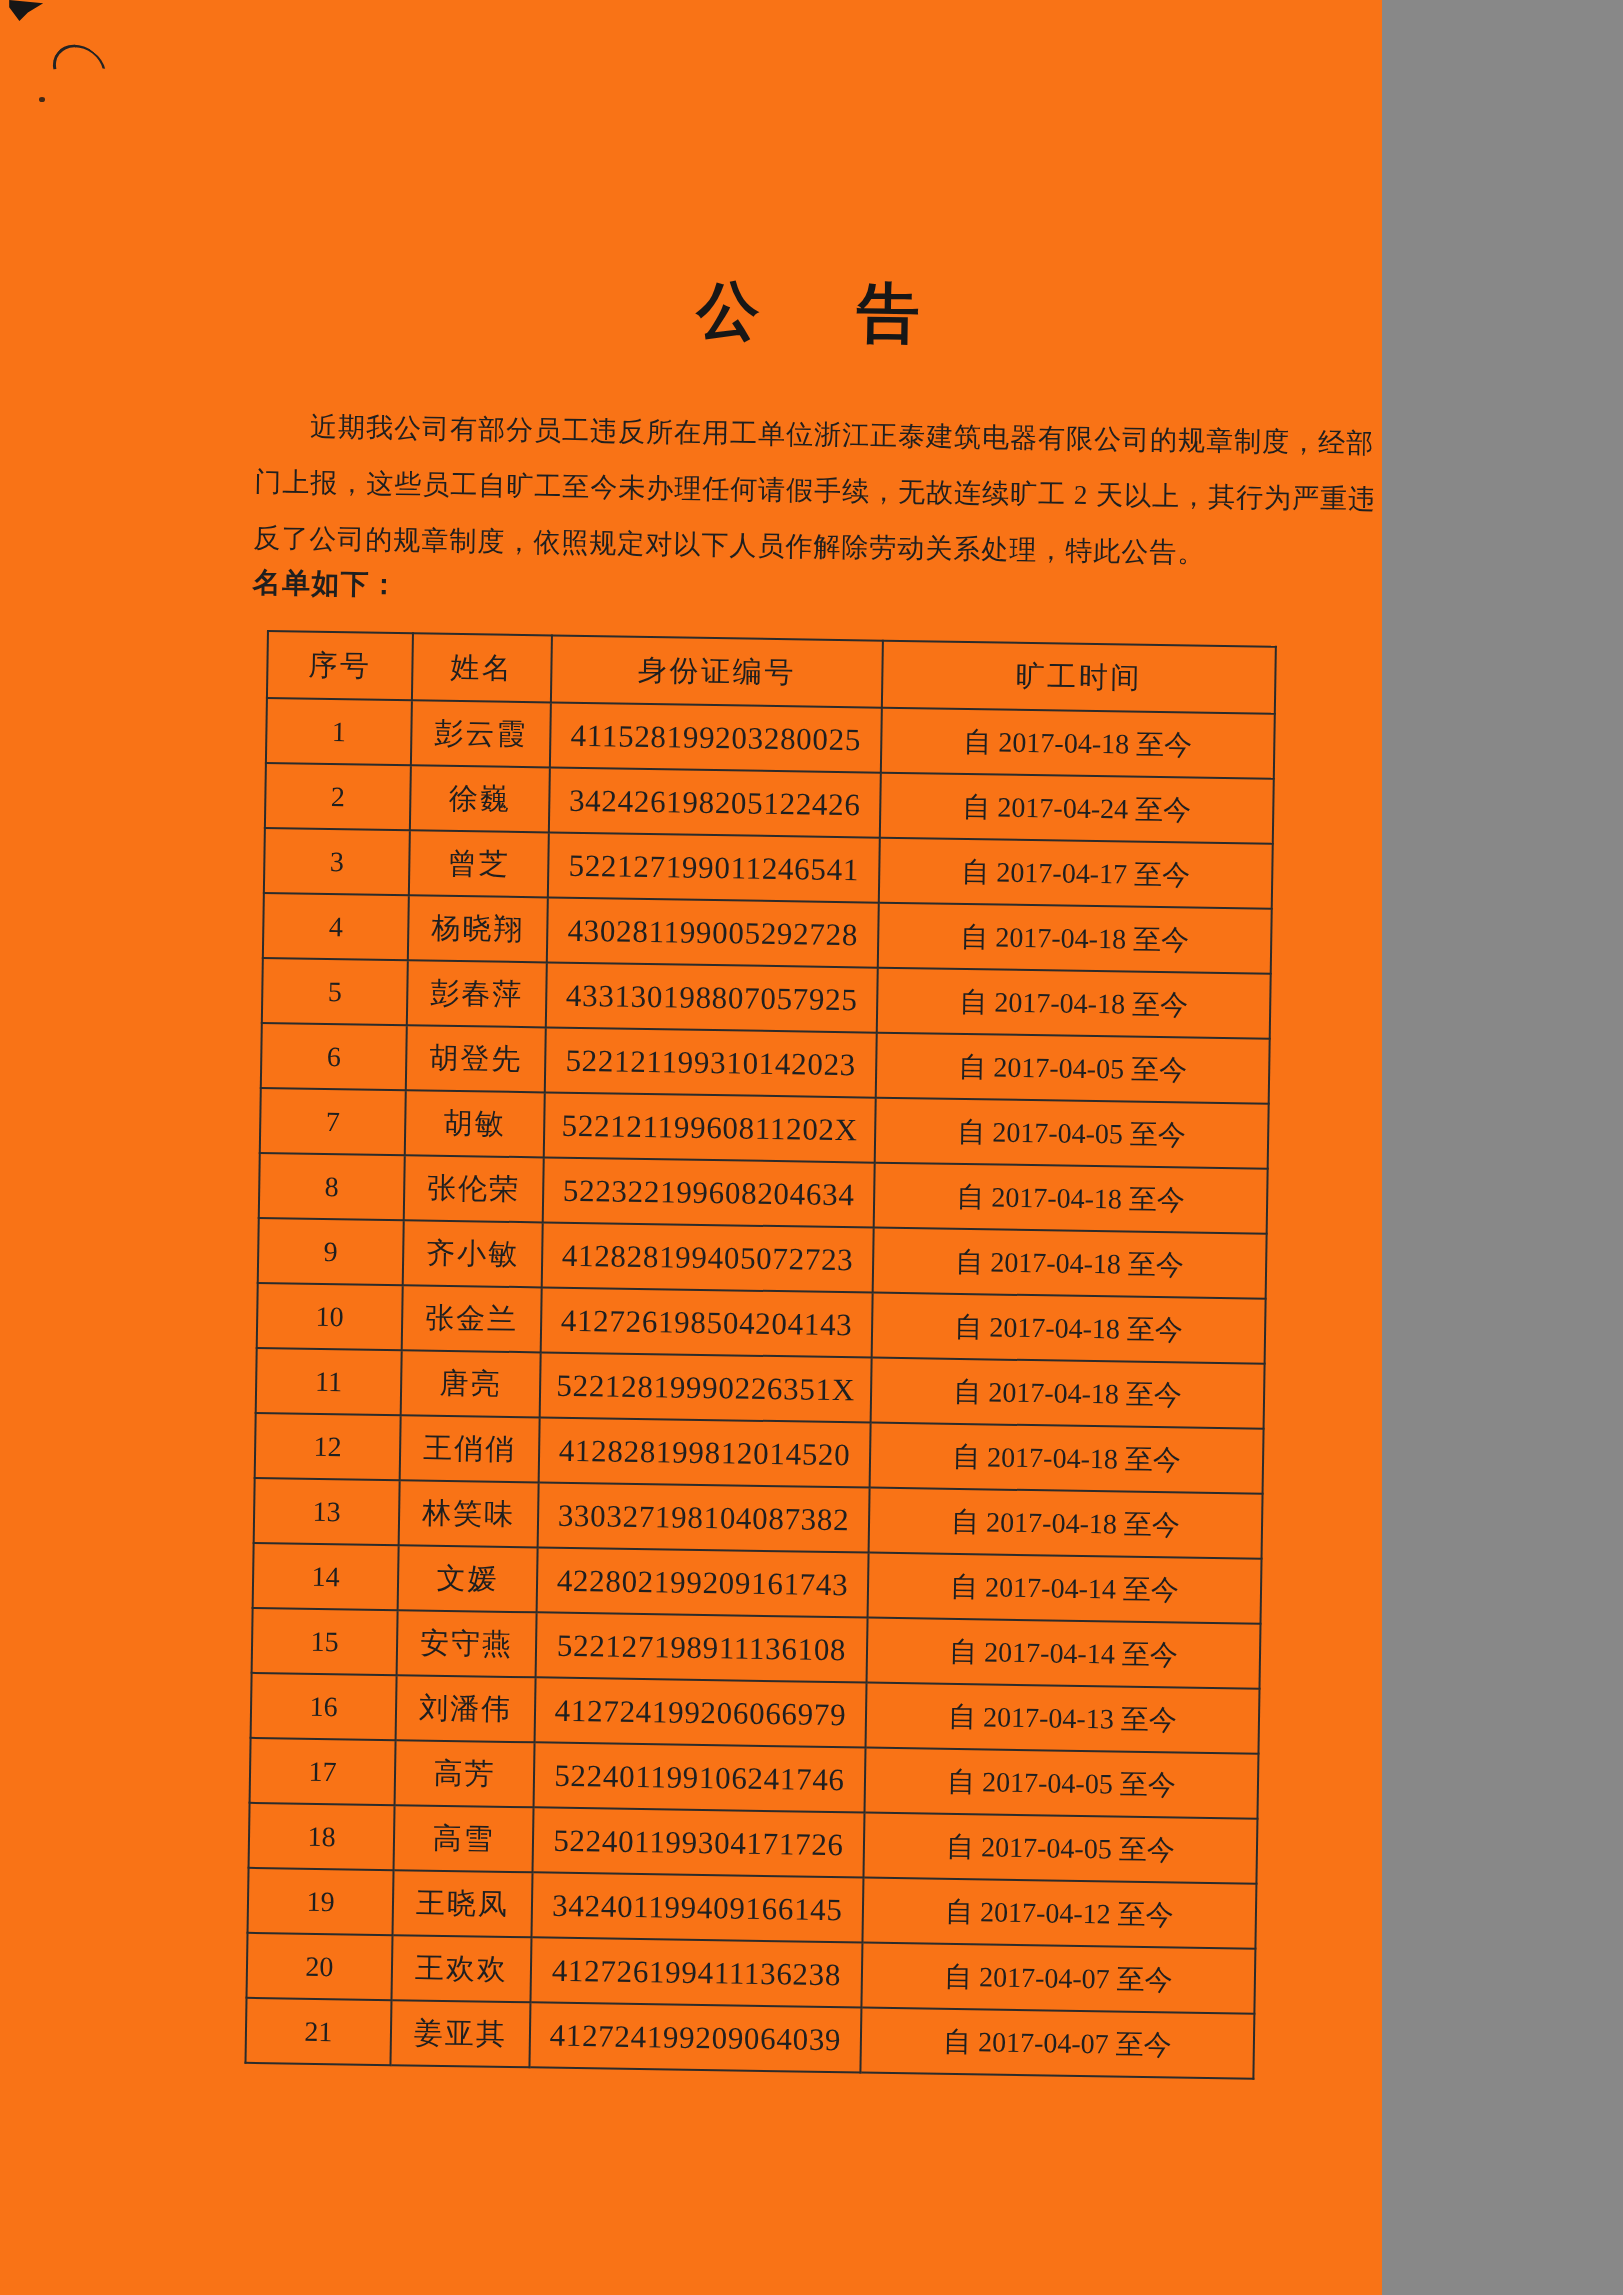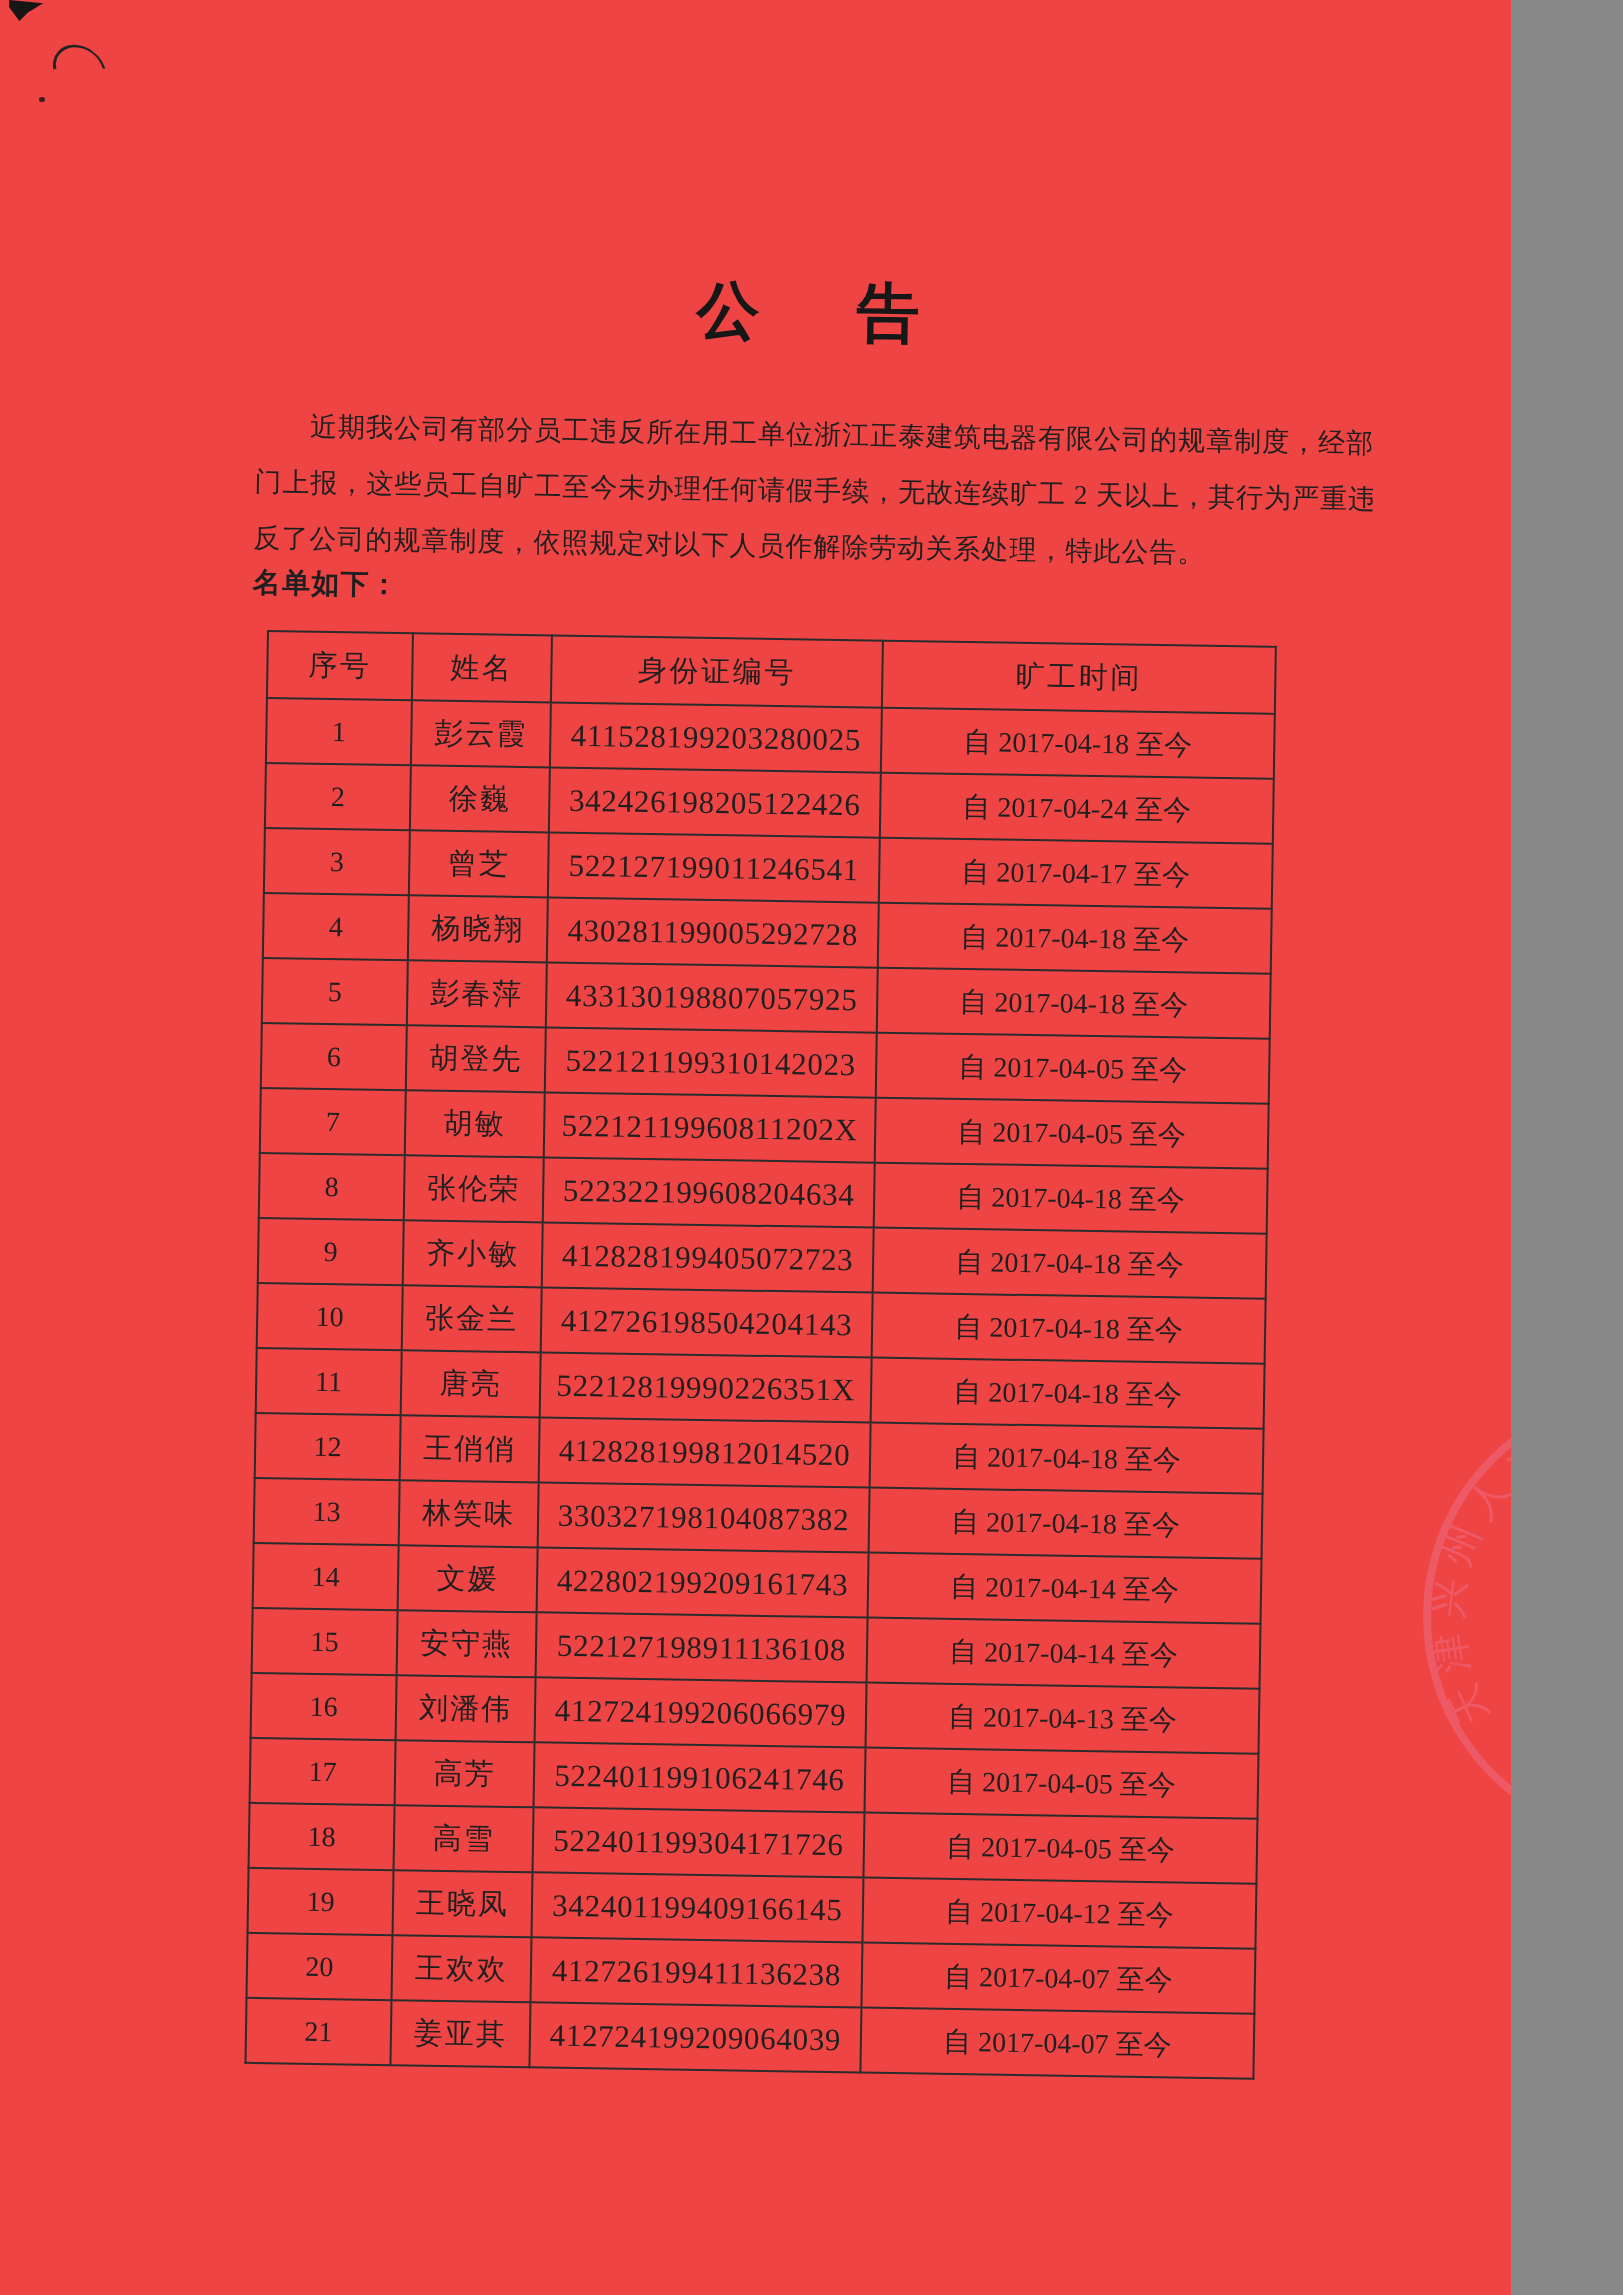--- a/index.html
+++ b/index.html
@@ -1,18 +1,18 @@
 <!DOCTYPE html>
 <html style="font-size:10.5px"><head>
 <meta charset="utf-8">
 <style>
   html,body { margin:0; padding:0; background:#888; }
   .page {
-    position:relative; width:1511px; height:2295px;
-    background:#ef4444; overflow:hidden;
+    position:relative; width:1382px; height:2295px;
+    background:#f97316; overflow:hidden;
     font-family:"Liberation Serif","DejaVu Serif",serif;
     color:#1f1f1f;
   }
   .content { position:absolute; left:0; top:0; width:1623px; height:2295px;
     transform:rotate(0.9deg); transform-origin:267px 630px; }
   .doc-title {
     position:absolute; top:261px; left:0; width:1623px;
     text-align:center; font-size:63px; font-weight:bold;
     letter-spacing:17px; color:#171717;
   }

